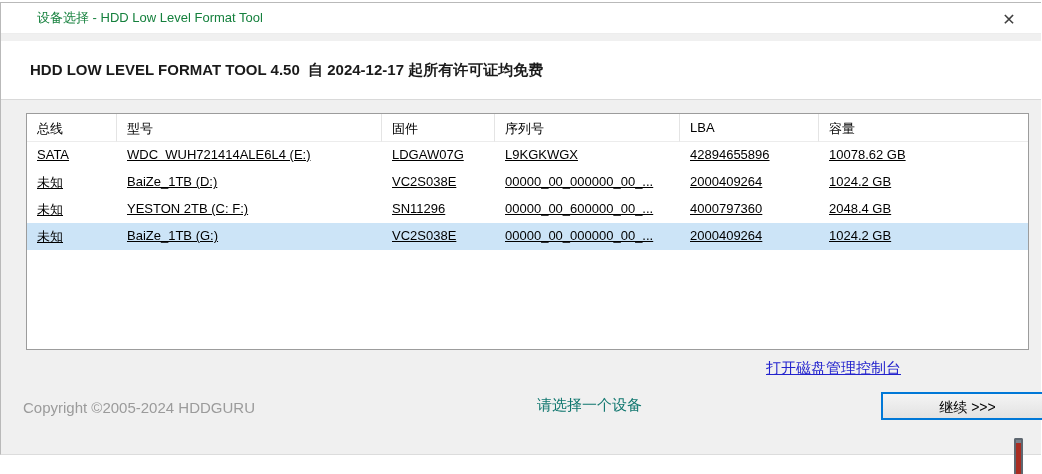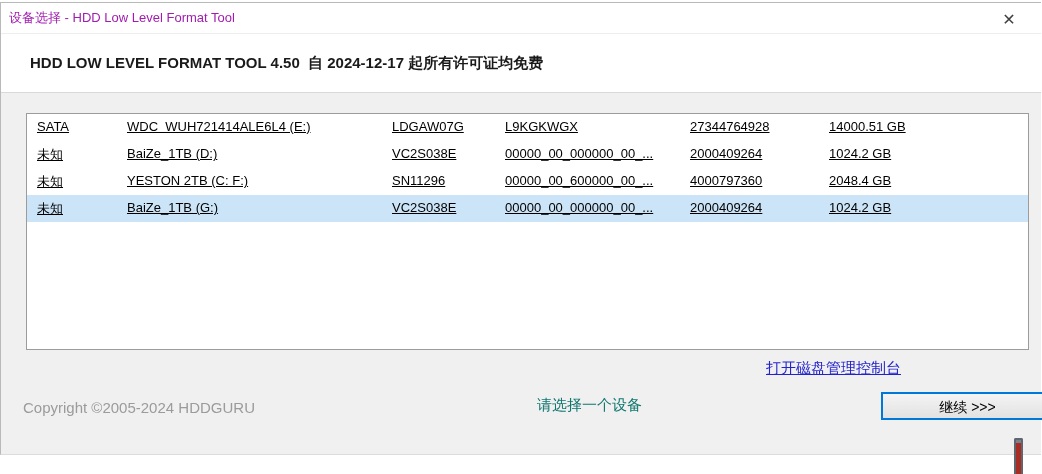--- a/index.html
+++ b/index.html
@@ -14,28 +14,28 @@
   .dialog{
     position:absolute;left:0;top:2px;width:1041px;height:453px;
     background:#f0f0f0;border-top:1px solid #b9b9b9;border-left:1px solid #b9b9b9;
     border-bottom:1px solid #dcdcdc;box-sizing:border-box;
   }
   .titlebar{
     position:absolute;left:0;top:0;width:100%;height:31px;background:#ffffff;
     border-bottom:1px solid #ededed;box-sizing:border-box;
     display:flex;align-items:center;
   }
-  .titlebar .title{padding-left:8px;font-size:13px;color:#a21caf;}
+  .titlebar .title{padding-left:8px;font-size:13px;color:#15803d;margin-left:28px;}
   .close{
     position:absolute;left:997px;top:5px;width:22px;height:22px;
     display:flex;align-items:center;justify-content:center;
     font-size:16px;color:#404040;cursor:default;
   }
   .banner{
-    position:absolute;left:0;top:31px;width:100%;height:59px;background:#ffffff;
+    position:absolute;left:0;top:38px;width:100%;height:59px;background:#ffffff;
     border-bottom:1px solid #d9d9d9;box-sizing:border-box;
     display:flex;align-items:center;
   }
   .banner .banner-text{padding-left:29px;font-size:15px;font-weight:600;color:#1a1a1a;white-space:pre;}
 
   
   .listview{
     position:absolute;left:25px;top:110px;width:1003px;height:237px;
     background:#ffffff;border:1px solid #9c9c9c;box-sizing:border-box;overflow:hidden;
   }
@@ -86,28 +86,36 @@
     <div class="titlebar">
       <span class="title">设备选择 - HDD Low Level Format Tool</span>
     </div>
     <div class="close">✕</div>
 
     <div class="banner">
       <span class="banner-text">HDD LOW LEVEL FORMAT TOOL 4.50  自 2024-12-17 起所有许可证均免费</span>
     </div>
 
     <div class="listview">
+      <div class="lv-header">
+        <div class="hcell c0">总线</div>
+        <div class="hcell c1">型号</div>
+        <div class="hcell c2">固件</div>
+        <div class="hcell c3">序列号</div>
+        <div class="hcell c4">LBA</div>
+        <div class="hcell c5">容量</div>
+      </div>
 
       <div class="lv-row">
         <div class="cell c0">SATA</div>
         <div class="cell c1">WDC  WUH721414ALE6L4 (E:)</div>
         <div class="cell c2">LDGAW07G</div>
         <div class="cell c3">L9KGKWGX</div>
-        <div class="cell c4">27344764928</div>
-        <div class="cell c5">14000.51 GB</div>
+        <div class="cell c4">42894655896</div>
+        <div class="cell c5">10078.62 GB</div>
       </div>
 
       <div class="lv-row">
         <div class="cell c0">未知</div>
         <div class="cell c1">BaiZe_1TB (D:)</div>
         <div class="cell c2">VC2S038E</div>
         <div class="cell c3">00000_00_000000_00_...</div>
         <div class="cell c4">2000409264</div>
         <div class="cell c5">1024.2 GB</div>
       </div>

